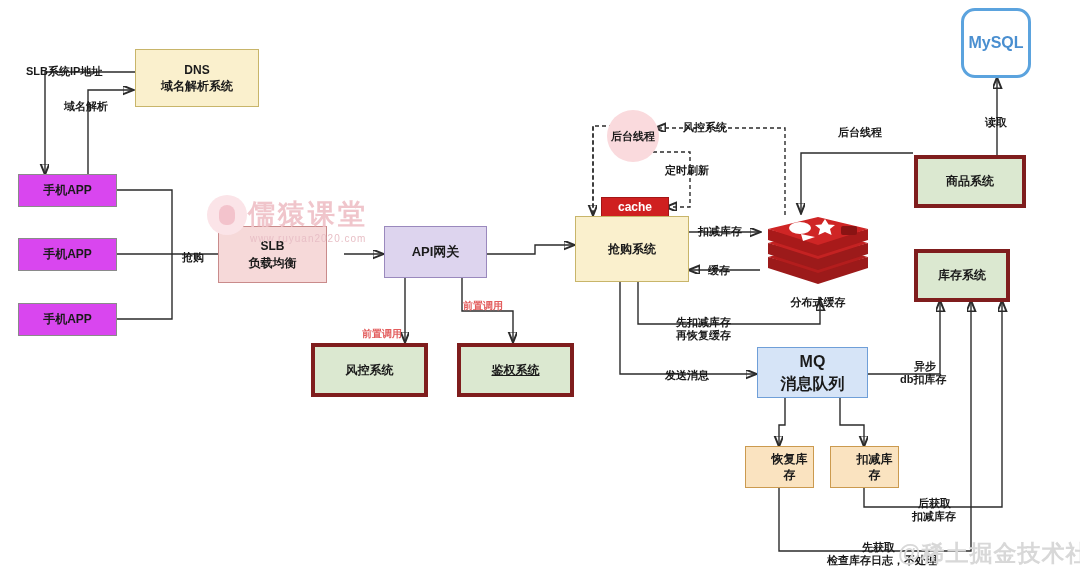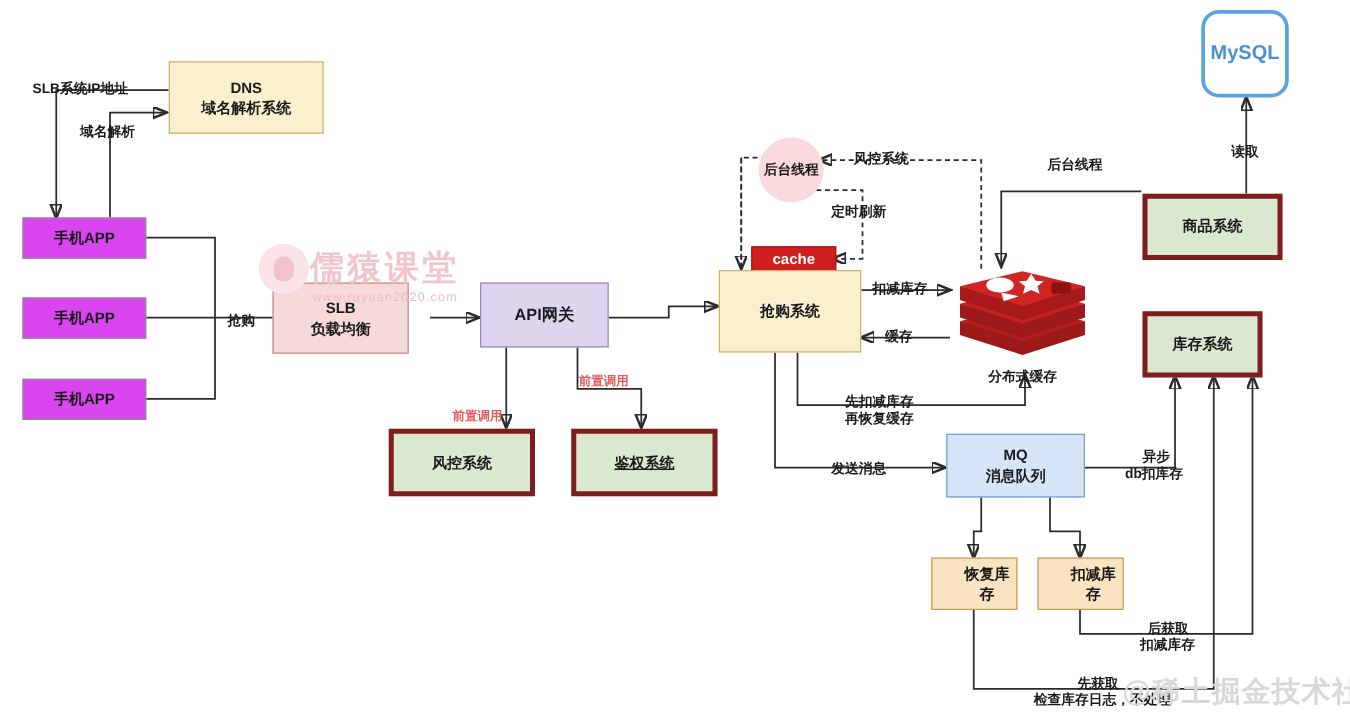--- a/index.html
+++ b/index.html
@@ -242,21 +242,21 @@
   </div>
 
   <div class="node bx-green" style="left:914px;top:155px;width:112px;height:53px;font-size:12px;">
     <span class="l1">商品系统</span>
   </div>
 
   <div class="node bx-green" style="left:914px;top:249px;width:96px;height:53px;font-size:12px;">
     <span class="l1">库存系统</span>
   </div>
 
-  <div class="node bx-blue" style="left:757px;top:347px;width:111px;height:51px;font-size:12px;">
+  <div class="node bx-blue" style="left:757px;top:347px;width:111px;height:51px;font-size:16px;">
     <span class="l1">MQ</span>
     <span class="l2">消息队列</span>
   </div>
 
   <div class="node bx-orange" style="left:745px;top:446px;width:69px;height:42px;font-size:12px;">
     <span class="l1">恢复库存</span>
   </div>
 
   <div class="node bx-orange" style="left:830px;top:446px;width:69px;height:42px;font-size:12px;">
     <span class="l1">扣减库存</span>

